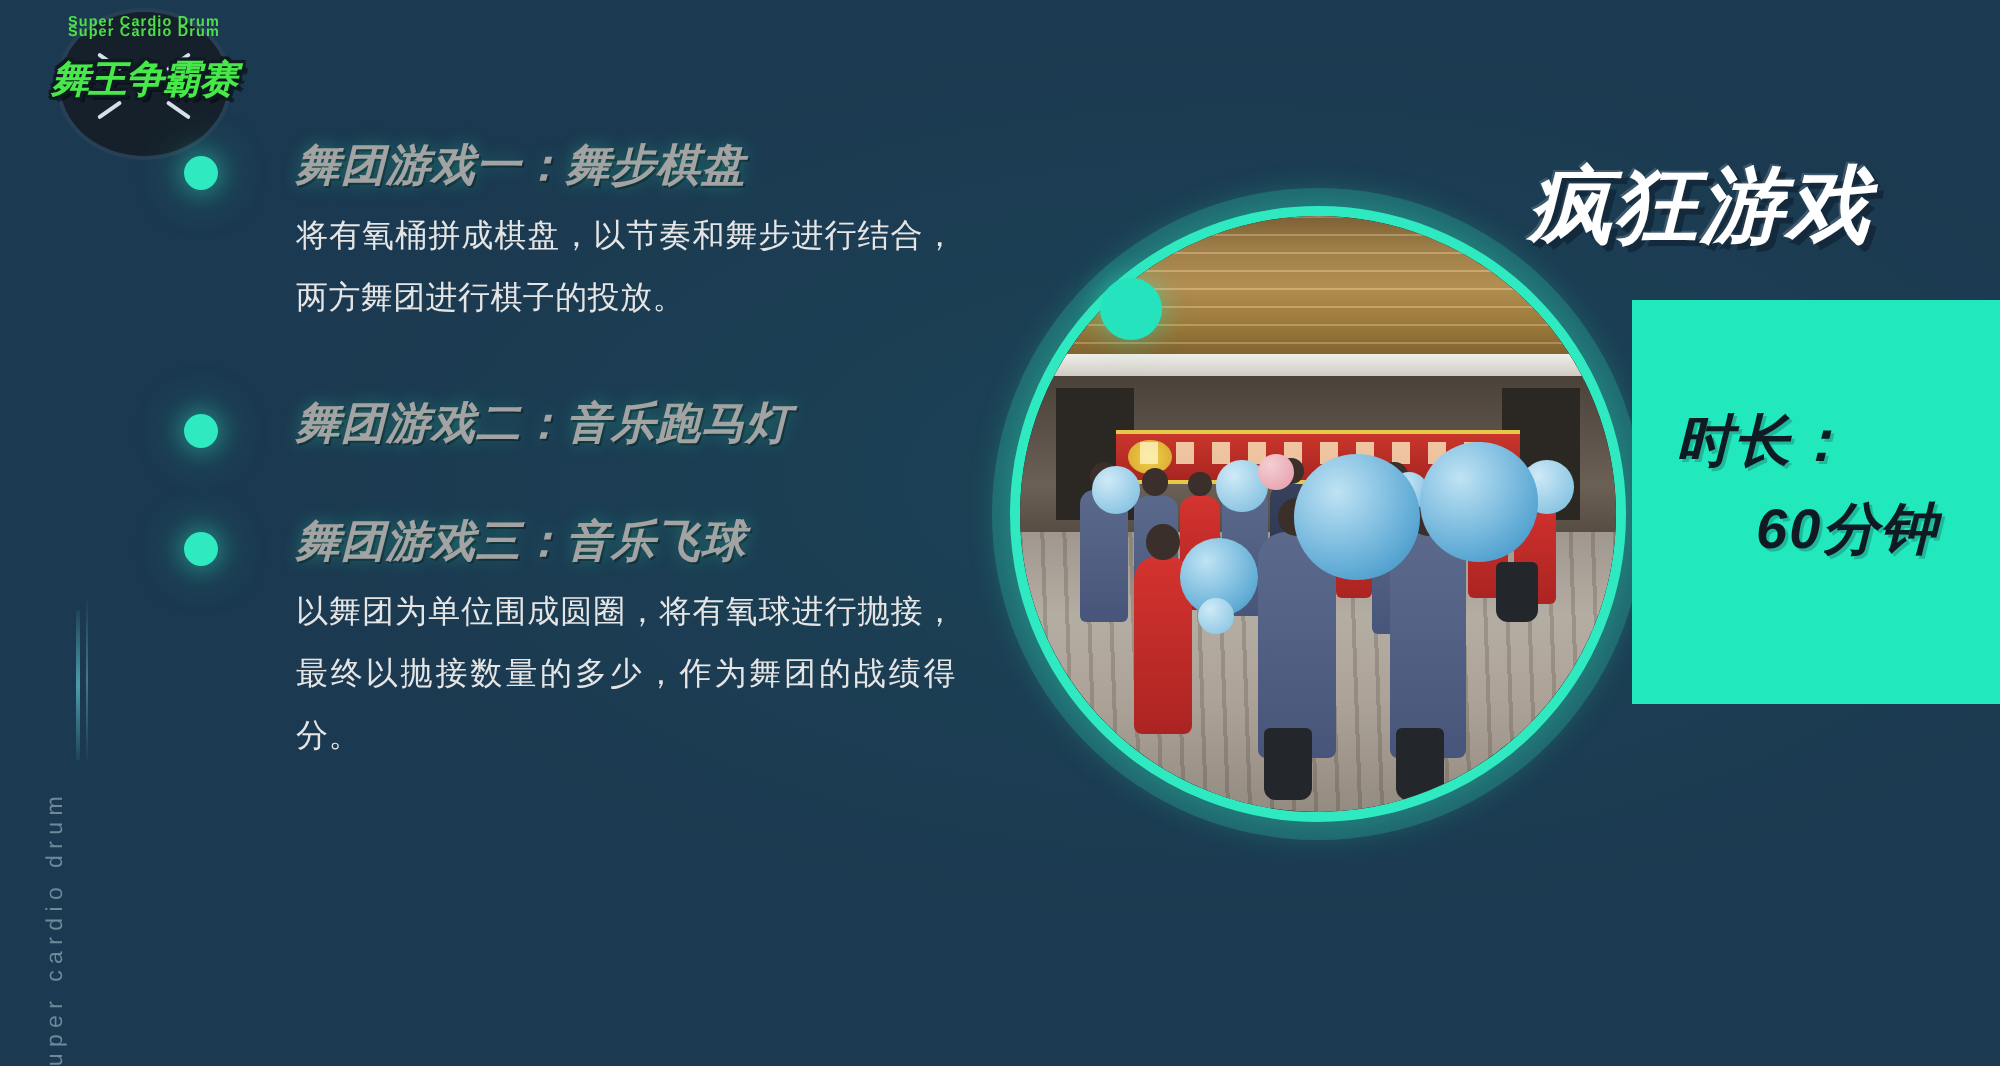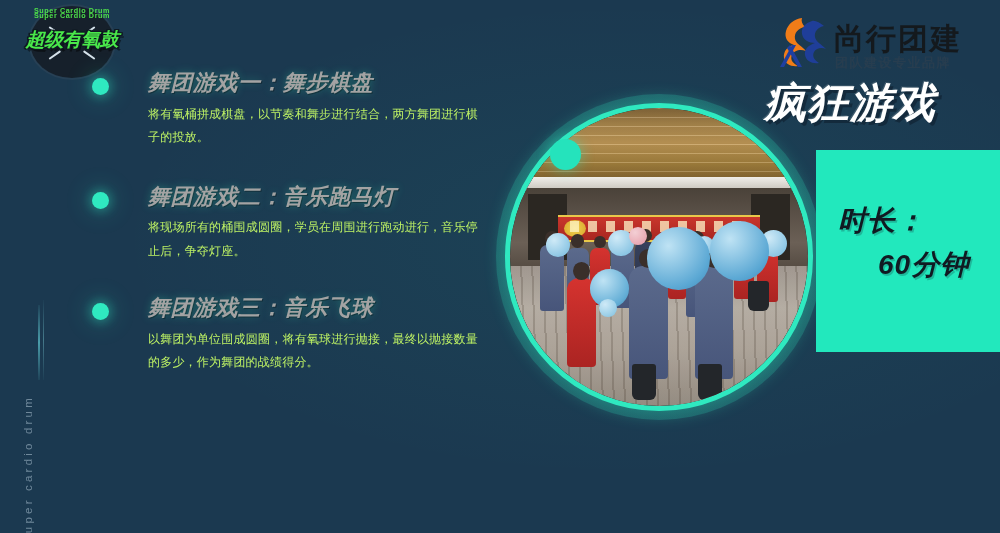--- a/index.html
+++ b/index.html
@@ -77,22 +77,22 @@
   }
   .item-title{
     margin:0 0 6px 56px;
     font-size:22px;line-height:1.22;font-weight:bold;font-style:italic;
     color:#a3a3a3;letter-spacing:.5px;
     text-shadow:0 0 9px rgba(49,232,178,.32), 1px 1px 0 rgba(0,0,0,.35);
     white-space:nowrap;
   }
   .item-desc{
     margin:0 0 0 56px;width:330px;
-    font-size:12px;line-height:1.95;
-    color:#bef264;letter-spacing:.2px;
+    font-size:16px;line-height:1.95;
+    color:#e5e5e5;letter-spacing:.2px;
     text-align:justify;
   }
   
   .item.i1{margin-bottom:34px;}
   .item.i2{margin-bottom:32px;}
   .item.i3{margin-bottom:34px;}
 
   
   .photo-wrap{
     position:absolute;left:505px;top:103px;width:308px;height:308px;
@@ -221,39 +221,38 @@
 
   <div class="badge">
     <div class="badge-disc">
       <div class="badge-ray" style="transform:rotate(215deg) translate(14px,0)"></div>
       <div class="badge-ray" style="transform:rotate(325deg) translate(14px,0)"></div>
       <div class="badge-ray" style="transform:rotate(35deg) translate(14px,0)"></div>
       <div class="badge-ray" style="transform:rotate(145deg) translate(14px,0)"></div>
     </div>
     <div class="badge-arc top">Super Cardio Drum</div>
     <div class="badge-arc bot">Super Cardio Drum</div>
-    <div class="badge-title">超级有氧鼓</div>
+    <div class="badge-title">舞王争霸赛</div>
   </div>
 
   <div class="rail-line"></div>
   <div class="rail-line2"></div>
   <div class="rail-text">super cardio drum</div>
 
   <div class="list">
 
     <div class="item i1">
       <div class="item-bullet"></div>
       <p class="item-title">舞团游戏一：舞步棋盘</p>
       <p class="item-desc">将有氧桶拼成棋盘，以节奏和舞步进行结合，两方舞团进行棋子的投放。</p>
     </div>
 
     <div class="item i2">
       <div class="item-bullet"></div>
       <p class="item-title">舞团游戏二：音乐跑马灯</p>
-      <p class="item-desc">将现场所有的桶围成圆圈，学员在周围进行跑动进行，音乐停止后，争夺灯座。</p>
     </div>
 
     <div class="item i3">
       <div class="item-bullet"></div>
       <p class="item-title">舞团游戏三：音乐飞球</p>
       <p class="item-desc">以舞团为单位围成圆圈，将有氧球进行抛接，最终以抛接数量的多少，作为舞团的战绩得分。</p>
     </div>
 
 
   </div>
@@ -321,32 +320,20 @@
         <div class="ball b8"></div>
         <div class="ball b3"></div>
         <div class="ball b9"></div>
         <div class="ball b1"></div>
         <div class="ball b2"></div>
       </div>
     </div>
   </div>
   <div class="circle-dot"></div>
 
-  <div class="brand">
-    <div class="brand-mark">
-      <svg width="56" height="54" viewBox="0 0 56 54" xmlns="http://www.w3.org/2000/svg">
-        <path d="M30 3 C22 4 16 9 14 16 C12 23 16 28 22 30 C16 31 11 36 12 43 C13 49 19 52 26 51 C20 48 18 44 20 40 C22 35 29 34 34 36 C30 31 24 29 23 24 C22 18 26 13 33 12 C30 9 29 6 30 3 Z" fill="#f07c18"></path>
-        <path d="M40 6 C33 8 29 13 30 19 C31 25 37 28 43 28 C37 30 32 34 33 40 C34 46 40 49 47 48 C42 45 40 41 42 37 C44 33 50 32 54 34 C49 29 44 27 43 22 C42 17 46 12 52 11 C48 8 43 5 40 6 Z" fill="#1f3fa0" opacity="0.92"></path>
-        <path d="M8 52 L20 30 L24 30 L12 52 Z" fill="#1f3fa0"></path>
-        <path d="M18 30 L30 52 L26 52 L15 33 Z" fill="#1f3fa0"></path>
-      </svg>
-    </div>
-    <div class="brand-name">尚行团建</div>
-    <div class="brand-sub">团队建设专业品牌</div>
-  </div>
 
   <div class="big-title">疯狂游戏</div>
 
   <div class="duration-panel">
     <div class="dur-l1">时长：</div>
     <div class="dur-l2">60分钟</div>
   </div>
 
 </div>
 

